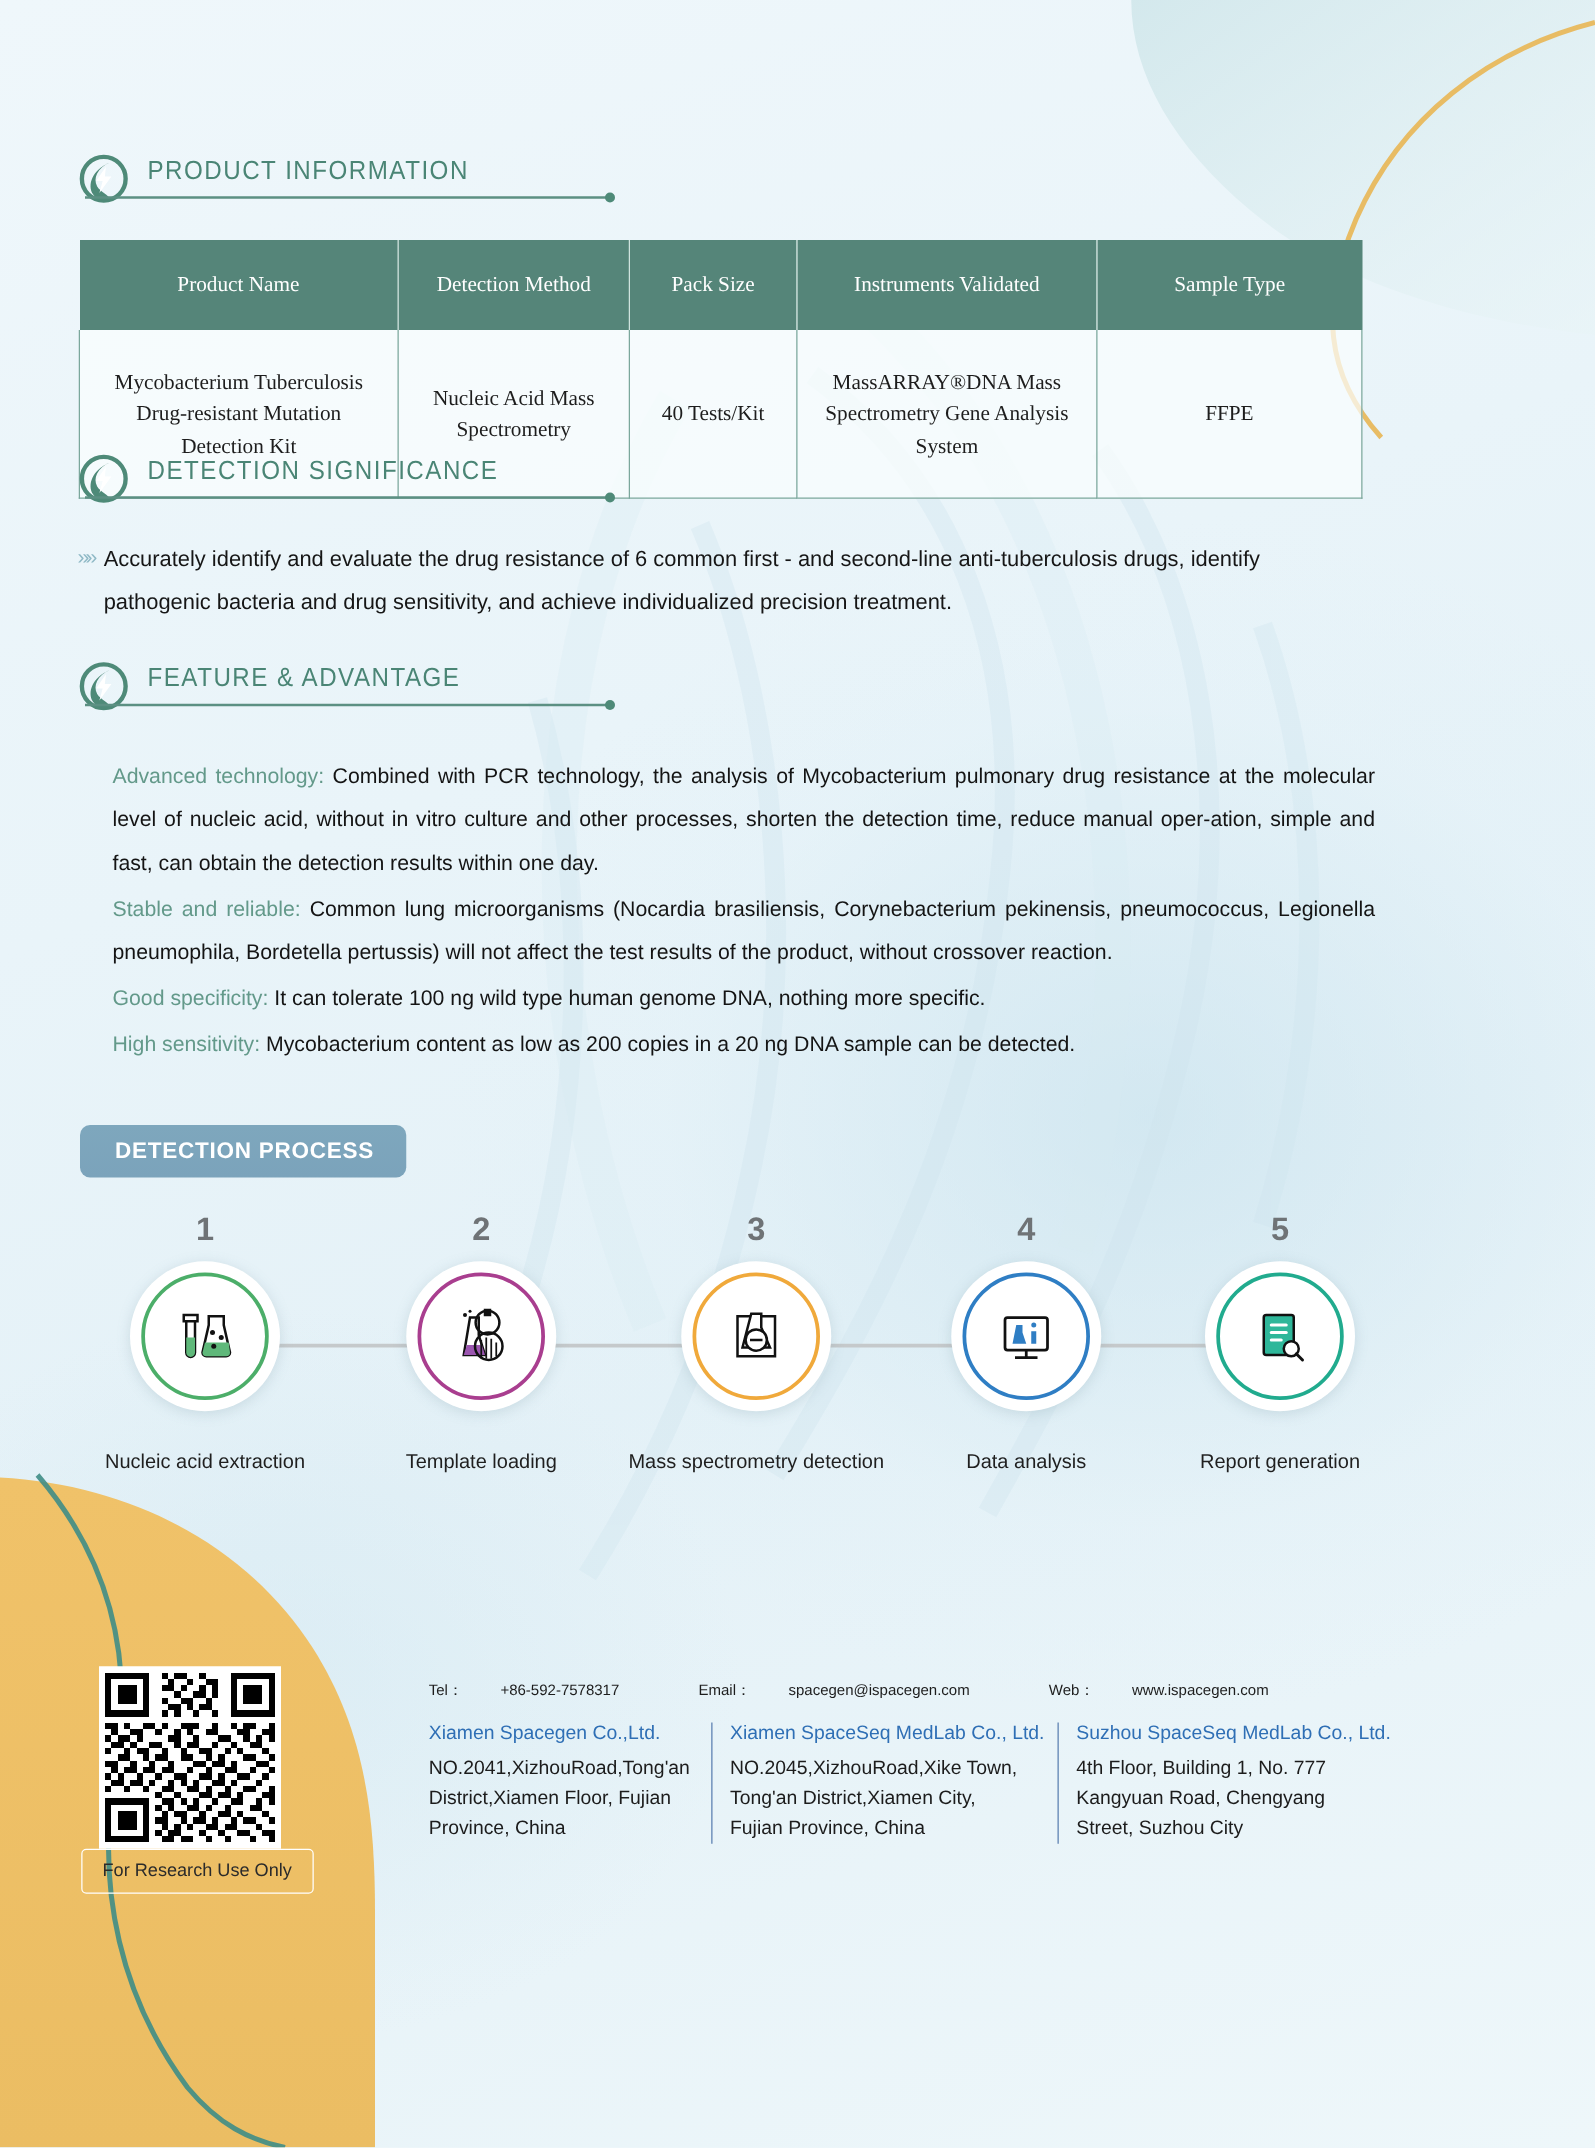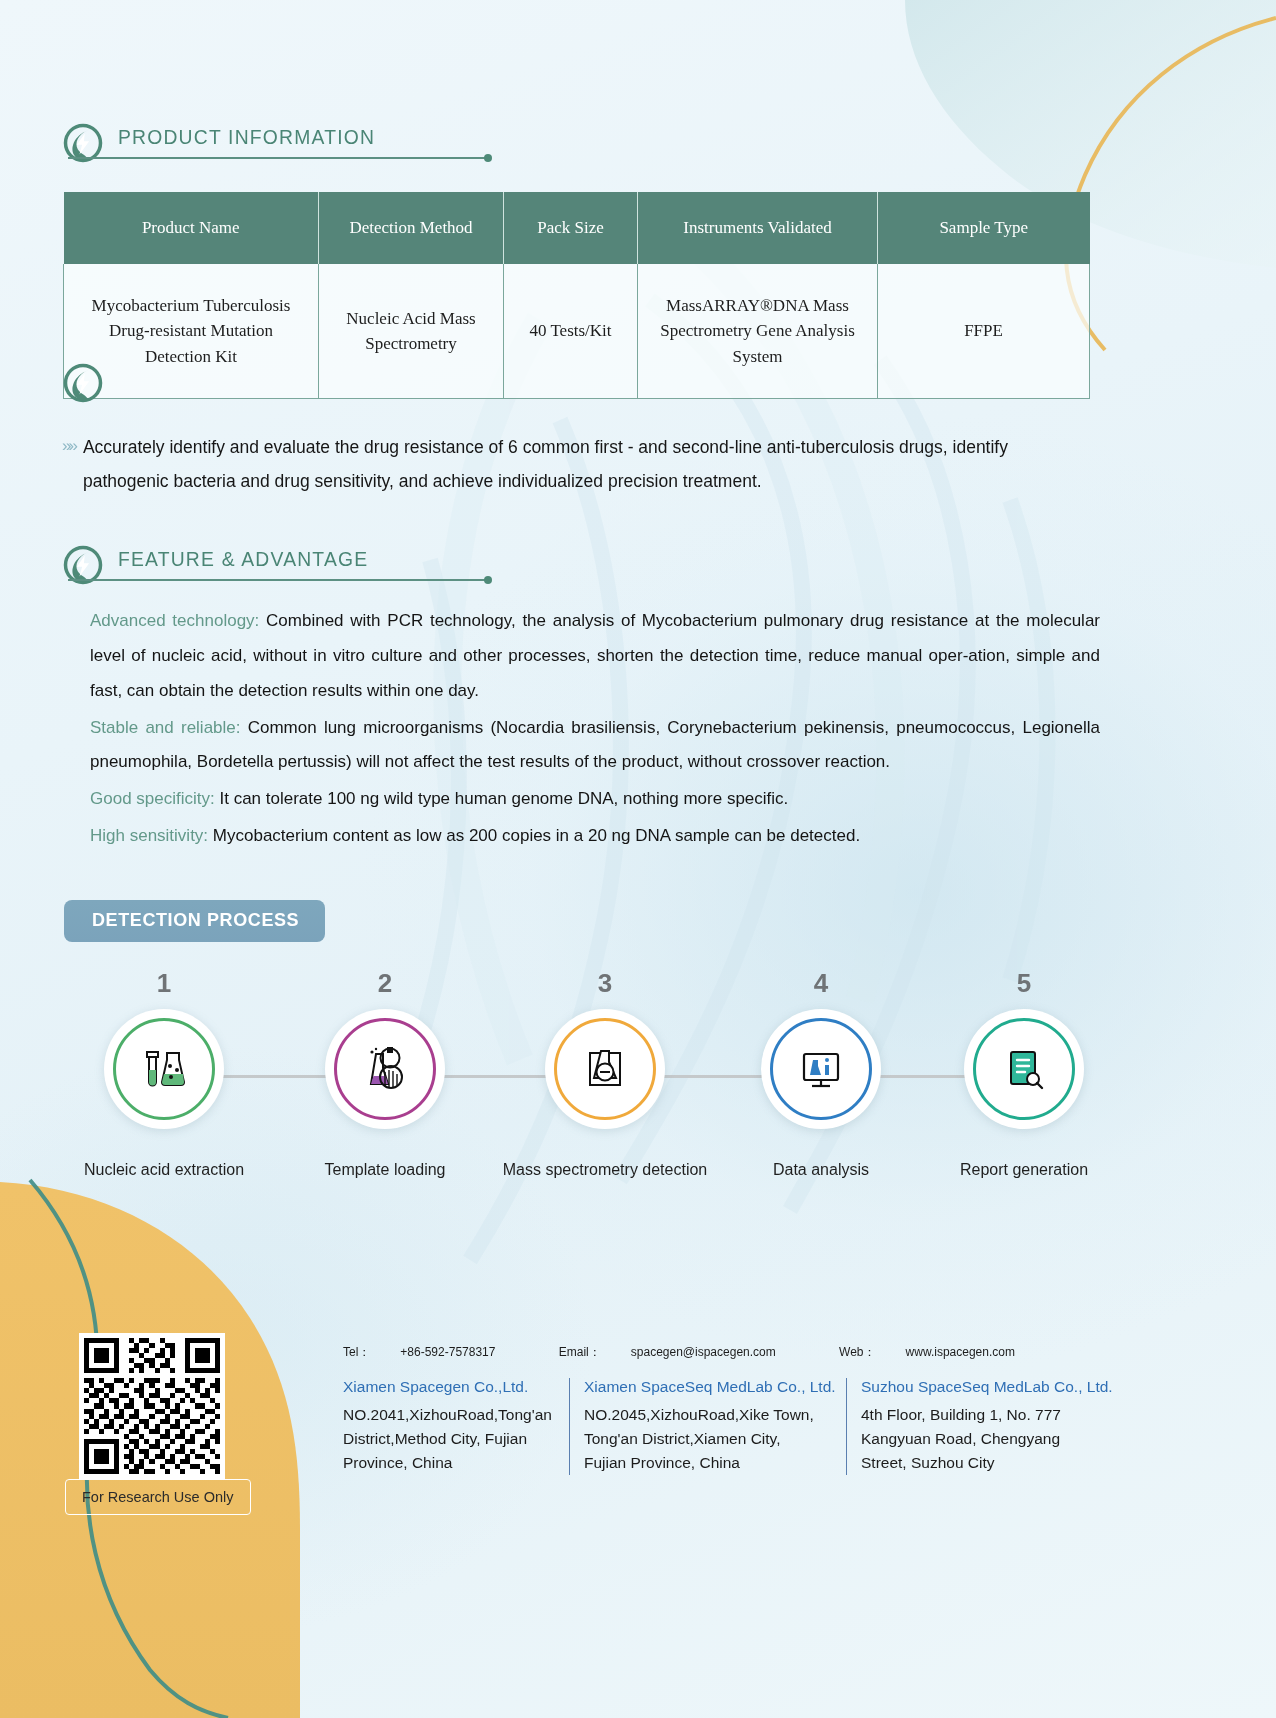--- a/index.html
+++ b/index.html
@@ -339,28 +339,33 @@
       </tr>
     </tbody>
   </table>
 
   <div class="section-head" style="left:62px; top:362px;">
     <svg class="sec-logo" viewBox="0 0 48 48">
       <circle cx="24" cy="24" r="20" fill="none" stroke="#4e8a78" stroke-width="4"></circle>
       <path d="M30 9 C 18 14, 14 24, 18 31 C 21 36, 28 38, 31 44 C 26 46, 18 44, 14 38 C 9 30, 13 16, 30 9 Z" fill="#4e8a78"></path>
       <path d="M26 13 L17 26 L23 26 L20 37 L31 22 L25 22 Z" fill="#ffffff"></path>
     </svg>
+    <div class="sec-title-wrap">
+      <div class="sec-title">DETECTION SIGNIFICANCE</div>
+      <div class="sec-rule" style="width:420px;"></div>
+      <div class="sec-dot" style="left:366px;"></div>
+    </div>
   </div>
 
   <div class="sig-block">
     <div class="chev">»»</div>
     <div class="sig-text">Accurately identify and evaluate the drug resistance of 6 common first - and second-line anti-tuberculosis drugs, identify pathogenic bacteria and drug sensitivity, and achieve individualized precision treatment.</div>
   </div>
 
-  <div class="section-head" style="left:62px; top:544px;">
+  <div class="section-head" style="left:62px; top:528px;">
     <svg class="sec-logo" viewBox="0 0 48 48">
       <circle cx="24" cy="24" r="20" fill="none" stroke="#4e8a78" stroke-width="4"></circle>
       <path d="M30 9 C 18 14, 14 24, 18 31 C 21 36, 28 38, 31 44 C 26 46, 18 44, 14 38 C 9 30, 13 16, 30 9 Z" fill="#4e8a78"></path>
       <path d="M26 13 L17 26 L23 26 L20 37 L31 22 L25 22 Z" fill="#ffffff"></path>
     </svg>
     <div class="sec-title-wrap">
       <div class="sec-title">FEATURE &amp; ADVANTAGE</div>
       <div class="sec-rule" style="width:420px;"></div>
       <div class="sec-dot" style="left:366px;"></div>
     </div>
@@ -665,21 +670,21 @@
     <span><span>Tel：</span><span>+86-592-7578317</span></span>
     <span><span>Email：</span><span>spacegen@ispacegen.com</span></span>
     <span><span>Web：</span><span>www.ispacegen.com</span></span>
   </div>
 
   <div class="addr-wrap">
     <div class="addr-col" style="width:212px;">
       <div class="addr-title">Xiamen Spacegen Co.,Ltd.</div>
       <div class="addr-body">
         <div>NO.2041,XizhouRoad,Tong'an</div>
-        <div>District,Method City,  Fujian</div>
+        <div>District,Xiamen Floor,  Fujian</div>
         <div>Province, China</div>
       </div>
     </div>
     <div class="addr-col" style="width:248px;">
       <div class="addr-title">Xiamen SpaceSeq MedLab Co., Ltd.</div>
       <div class="addr-body">
         <div>NO.2045,XizhouRoad,Xike Town,</div>
         <div>Tong'an District,Xiamen City,</div>
         <div>Fujian Province, China</div>
       </div>

